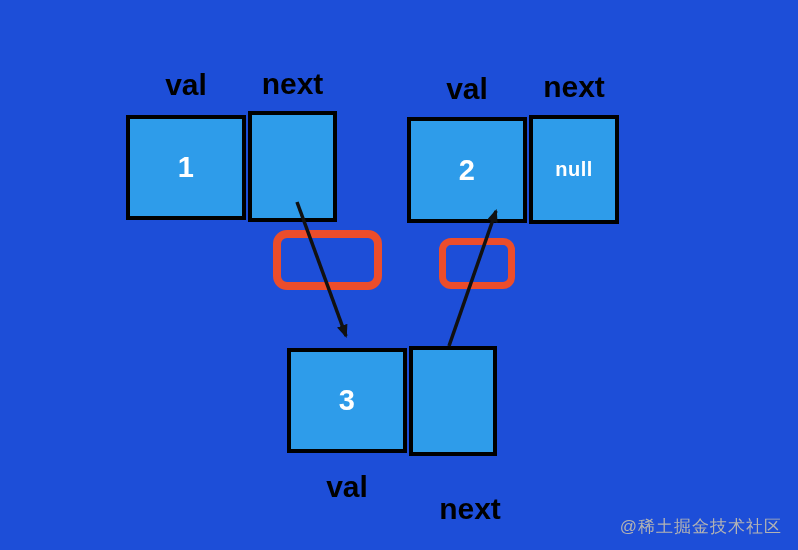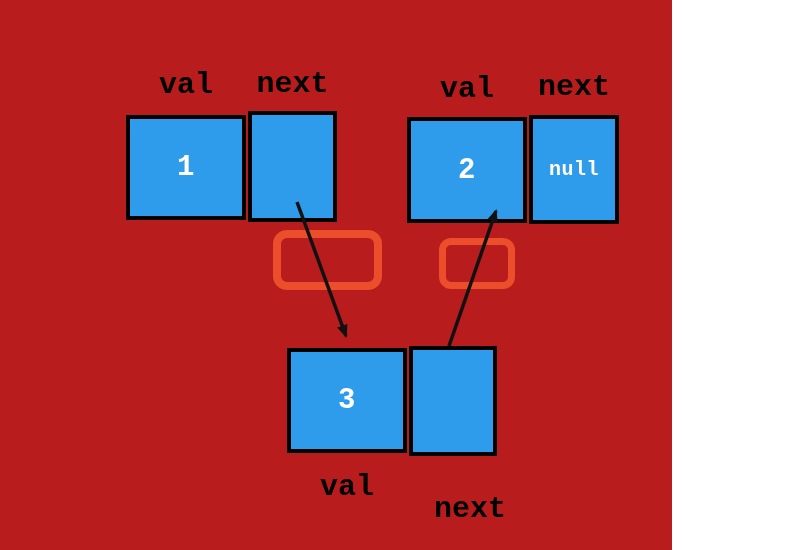--- a/index.html
+++ b/index.html
@@ -12,25 +12,24 @@
     --watermark-text: #B3B3B3;
   }
   html, body {
     margin: 0;
     padding: 0;
     background: #ffffff;
     font-family: "Liberation Sans", sans-serif;
   }
   .canvas {
     position: relative;
-    width: 672px;
+    width: 798px;
     height: 550px;
-    background: #b91c1c;
+    background: #1d4ed8;
     overflow: hidden;
-    font-family: Liberation Mono, monospace;
   }
   .cell {
     position: absolute;
     box-sizing: border-box;
     background: var(--node-fill);
     border: 4px solid var(--node-border);
     display: flex;
     align-items: center;
     justify-content: center;
     color: var(--value-text);
@@ -117,13 +116,14 @@
   <svg class="arrow-layer" width="798" height="550" viewBox="0 0 798 550">
     <defs>
       <marker id="ah" markerWidth="13" markerHeight="11" refX="11" refY="5.5" orient="auto" markerUnits="userSpaceOnUse">
         <path d="M0,0 L13,5.5 L0,11 z" fill="#111111"></path>
       </marker>
     </defs>
     <line x1="297" y1="202" x2="346" y2="336" stroke="#111111" stroke-width="3.5" marker-end="url(#ah)"></line>
     <line x1="449" y1="346" x2="496" y2="211" stroke="#111111" stroke-width="3.5" marker-end="url(#ah)"></line>
   </svg>
 
+  <div class="watermark">@稀土掘金技术社区</div>
 </div>
 
 </body></html>

